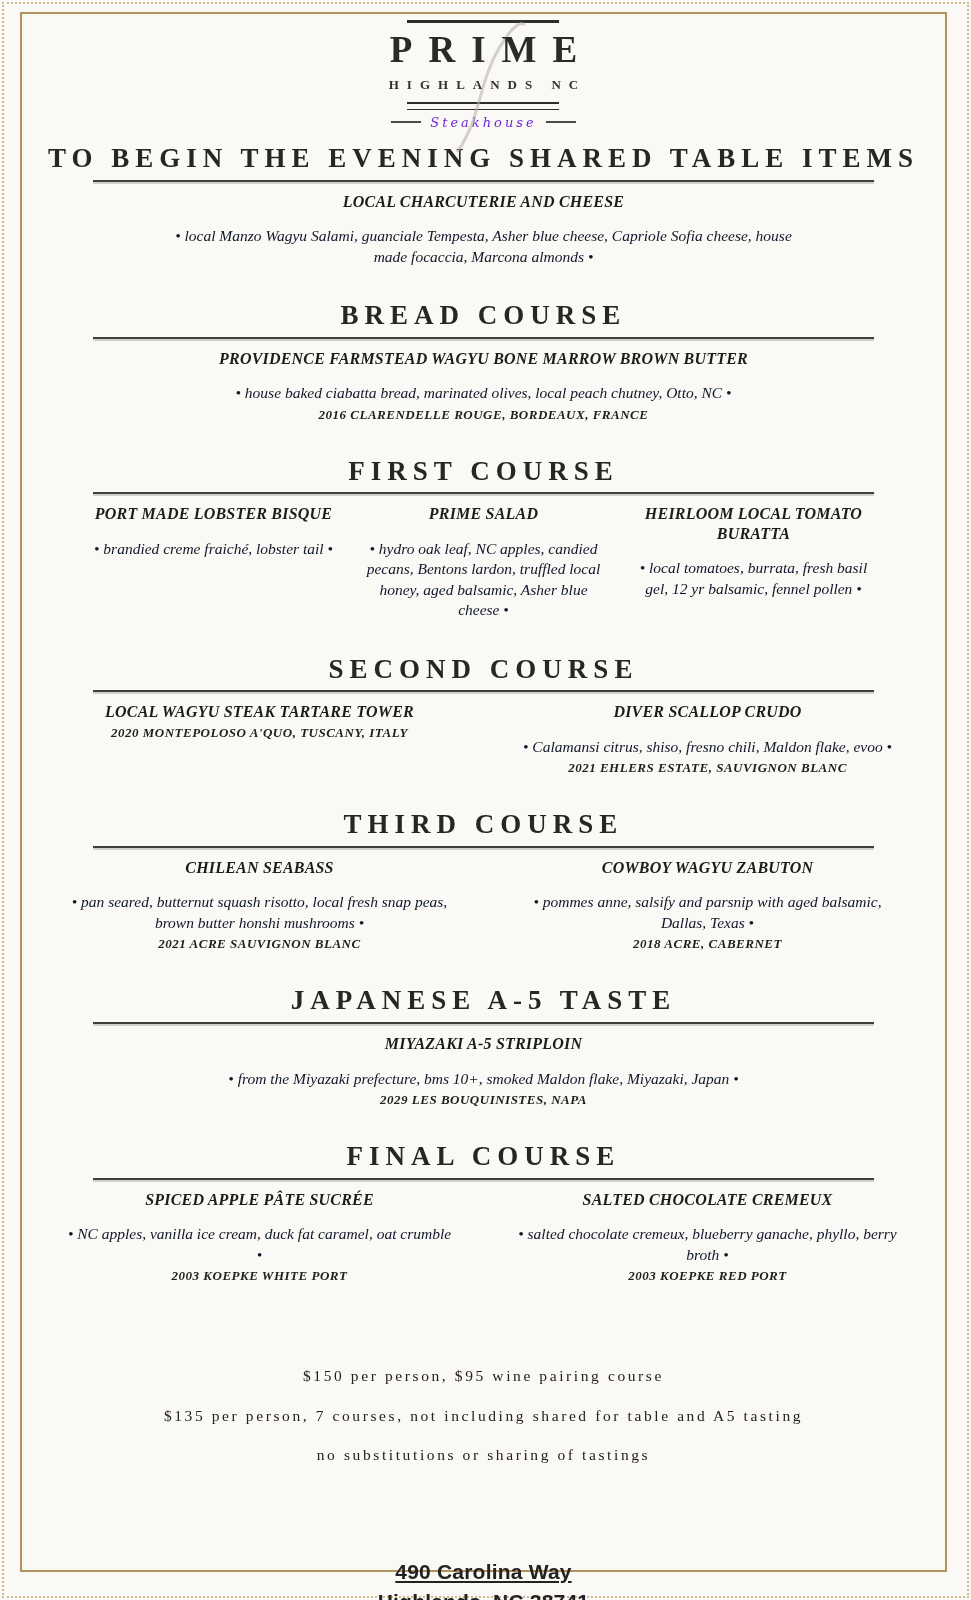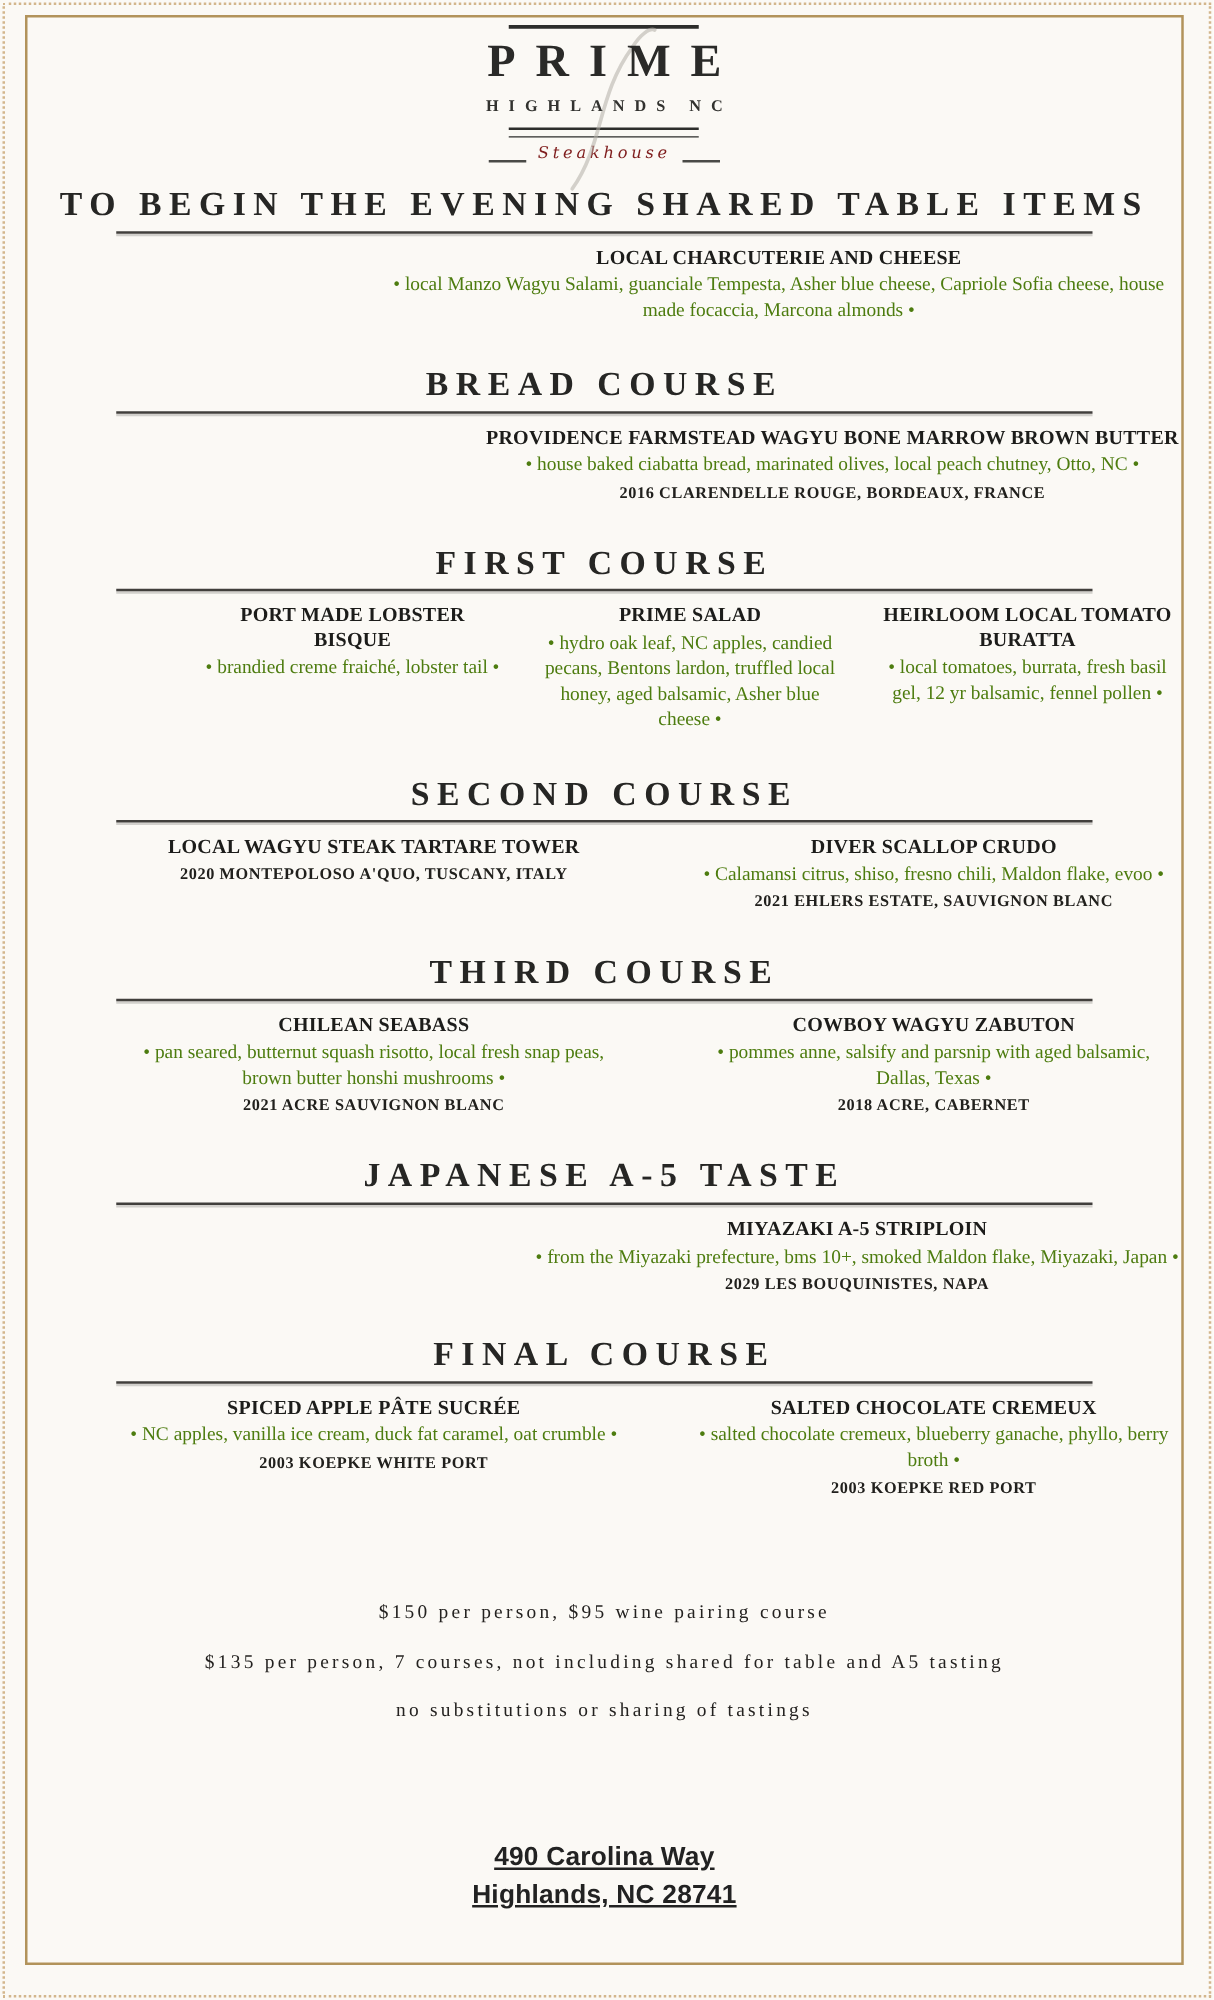--- a/index.html
+++ b/index.html
@@ -37,53 +37,53 @@
   }
   .logo-sub{
     font-size:13px;font-weight:700;letter-spacing:8px;text-indent:8px;
     margin-top:7px;color:#32322f;position:relative;
   }
   .logo-rules{
     width:152px;height:5px;margin:9px auto 5px;
     border-top:2px solid #2d2d2b;border-bottom:1px solid #2d2d2b;
   }
   .logo-tagline{
-    display:flex;align-items:flex-end;justify-content:center;gap:9px;
-    font-style:italic;font-size:13px;letter-spacing:3px;color:#7f1d1d;
+    display:flex;align-items:center;justify-content:center;gap:9px;
+    font-style:italic;font-size:13px;letter-spacing:3px;color:#6d28d9;
     font-family:"DejaVu Serif", serif;
   }
   .logo-tagline::before,.logo-tagline::after{
     content:"";width:30px;height:2px;background:#4a4a47;
   }
   
   .menu-sections{margin-top:14px;}
   .menu-section{margin-top:34px;}
   .menu-section:first-child{margin-top:10px;}
   .section-title{
     margin:0;font-size:27px;font-weight:600;letter-spacing:6px;
     color:#262624;line-height:1.1;
   }
   .section-rule{
     height:2px;background:#413f3c;width:85%;margin:6px auto 10px;
     box-shadow:0 2px 0 rgba(65,63,60,.22);
   }
-  .section-items{display:flex;justify-content:flex-end;align-items:flex-start;}
+  .section-items{display:flex;justify-content:center;align-items:flex-start;font-style:italic;}
   .section-items.cols1{gap:0;}
   .section-items.cols2{gap:56px;}
   .section-items.cols3{gap:28px;}
   .menu-item{text-align:center;}
   .cols1 .menu-item{max-width:640px;}
   .cols2 .menu-item{width:392px;}
   .cols3 .menu-item{width:242px;}
   .item-name{
     font-size:16px;font-weight:700;letter-spacing:.2px;color:#1c1c1a;
     line-height:1.22;
   }
   .item-desc{
-    font-size:15.5px;line-height:1.32;color:#4d7c0f;margin-top:2px;
+    font-size:15.5px;line-height:1.32;color:#0f172a;margin-top:15px;
   }
   .item-wine{
     font-size:13px;font-weight:700;letter-spacing:.5px;color:#21201d;
     margin-top:3px;
   }
   
   .pricing{
     margin-top:72px;
     font-size:15.5px;letter-spacing:2.6px;line-height:2.55;color:#242220;
   }

